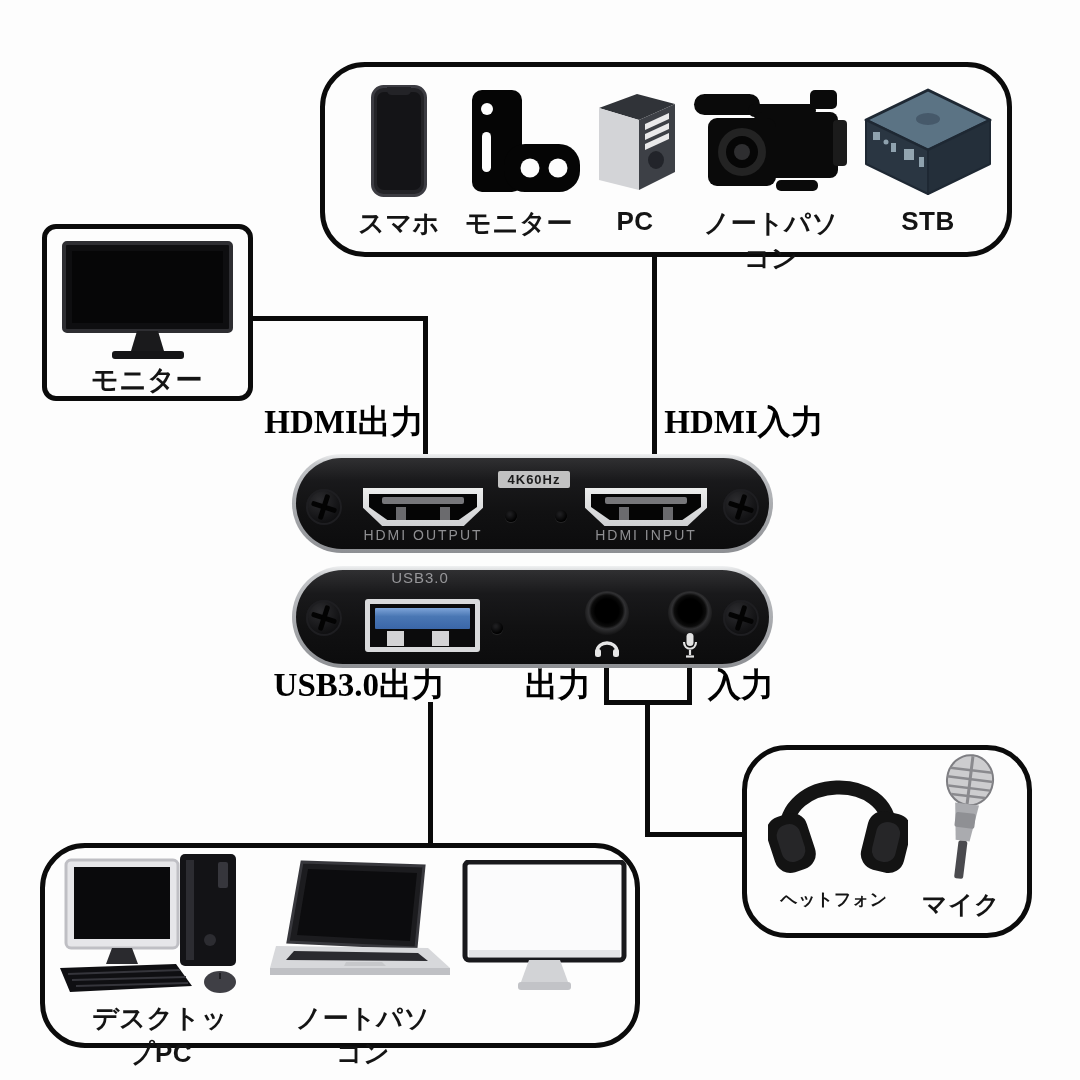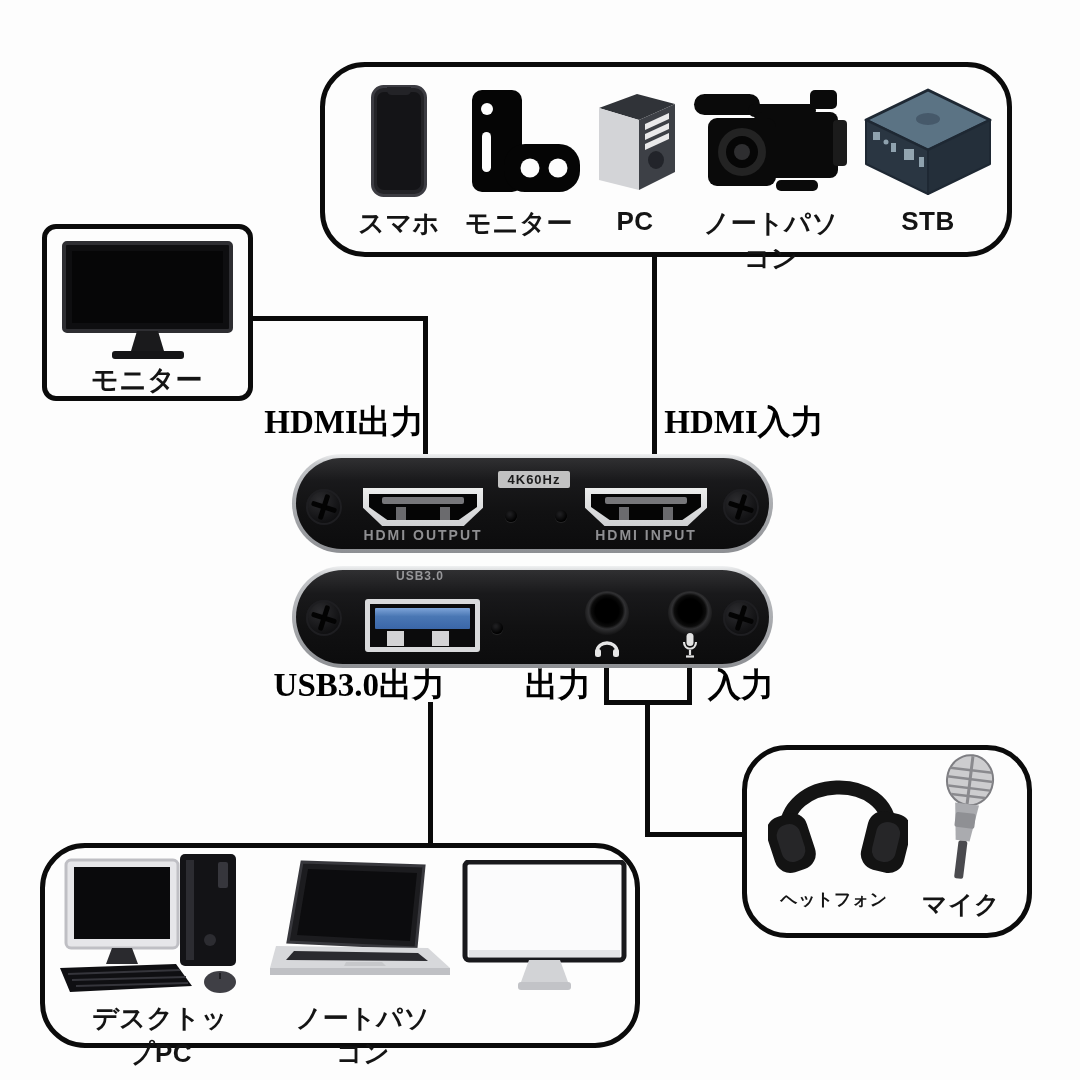--- a/index.html
+++ b/index.html
@@ -33,21 +33,21 @@
     background:radial-gradient(circle at 40% 35%, #1e1e20 10%, #000 70%);
     box-shadow:0 1px 1px rgba(255,255,255,0.10); }
   .hdmi-port { position:absolute;
     clip-path:polygon(0 0,100% 0,100% 52%,84% 100%,16% 100%,0 52%);
     background:linear-gradient(180deg,#eceded,#cfd0d2); }
   .hdmi-port .pin-area { position:absolute; inset:6px;
     clip-path:polygon(0 0,100% 0,100% 50%,83% 100%,17% 100%,0 50%); background:#050505; }
   .hdmi-port .contacts { position:absolute; left:16%; right:16%; top:9px; height:7px;
     background:#77777a; border-radius:2px; }
   .hdmi-port .tab { position:absolute; width:10px; height:13px; top:19px; background:#6b6b6e; }
-  .port-label { position:absolute; text-align:center; font-weight:700; font-size:14px;
+  .port-label { position:absolute; text-align:center; font-weight:400; font-size:14px;
     color:#8f8f92; letter-spacing:2px; white-space:nowrap; }
   .badge { position:absolute; background:#c2c2c2; color:#1c1c1c; font-weight:700;
     font-size:13px; line-height:17px; text-align:center; border-radius:2px; letter-spacing:1px; }
   .usb-port { position:absolute; border:5px solid #d9dadc; background:#0b0b0c; border-radius:3px; }
   .usb-tongue { position:absolute; left:5px; right:5px; top:4px; height:21px; border-radius:1px;
     background:linear-gradient(180deg,#7ea4d8 0%,#4a77b4 40%,#3a66a8 100%); }
   .usb-notch { position:absolute; top:27px; width:17px; height:15px; background:#d3d3d5; }
   .jack { position:absolute; width:44px; height:44px; border-radius:50%;
     background:radial-gradient(circle at 50% 45%, #000 36%, #0c0c0c 48%, #303032 56%, #161617 72%, #202022 100%); }
   .dev-glyph { position:absolute; }
@@ -171,21 +171,21 @@
     <div class="hole" style="left:213px;top:56px;"></div>
     <div class="hole" style="left:263px;top:56px;"></div>
     <div class="port-label" style="left:51px;top:73px;width:160px;">HDMI OUTPUT</div>
     <div class="port-label" style="left:274px;top:73px;width:160px;">HDMI INPUT</div>
   </div>
 
   <div class="pill" style="left:292px;top:566px;width:481px;height:102px;">
     <div class="pill-inner"></div>
     <div class="screw" style="left:14px;top:34px;"></div>
     <div class="screw" style="left:431px;top:34px;"></div>
-    <div class="port-label" style="left:68px;top:3px;width:120px;font-size:12px;letter-spacing:1px;color:#97979a;">USB3.0</div>
+    <div class="port-label" style="left:68px;top:3px;width:120px;font-size:15px;letter-spacing:1px;color:#97979a;">USB3.0</div>
     <div class="usb-port" style="left:73px;top:33px;width:115px;height:53px;">
       <div class="usb-tongue"></div>
       <div class="usb-notch" style="left:17px;"></div>
       <div class="usb-notch" style="left:62px;"></div>
     </div>
     <div class="hole" style="left:199px;top:56px;"></div>
     <div class="jack" style="left:293px;top:25px;"></div>
     <div class="jack" style="left:376px;top:25px;"></div>
     <div class="dev-glyph" style="left:301px;top:70px;">
       <svg width="28" height="22" viewBox="0 0 28 22">

